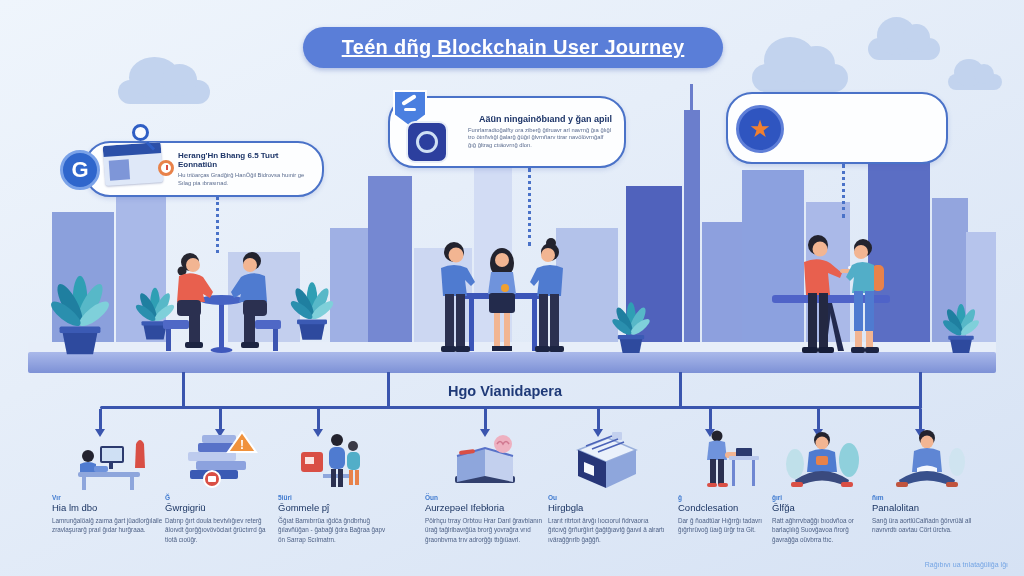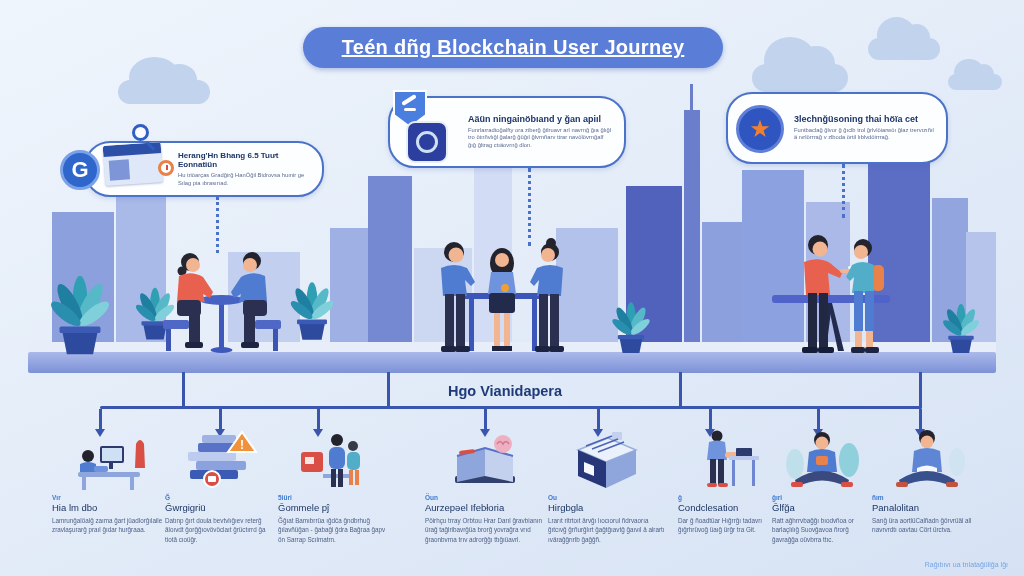--- a/index.html
+++ b/index.html
@@ -243,33 +243,29 @@
   </div>
 
   <div class="callout" style="left:388px;top:96px;width:238px;height:72px;padding:6px 12px 6px 78px;">
     <svg class="badge" width="36" height="40" viewBox="0 0 36 40">
       <path d="M2,2 h32 v24 l-16,12 l-16,-12 Z" fill="#4a7fe0" stroke="#ffffff" stroke-width="2"></path>
       <rect x="9" y="9" width="16" height="4" rx="2" fill="#ffffff" transform="rotate(-32 17 11)"></rect>
       <rect x="12" y="19" width="12" height="3" rx="1.5" fill="#ffffff"></rect>
     </svg>
     <div class="seal"></div>
     <div class="c-text">
-      <div class="c-title" style="font-size:9px;">Aäün ningainöbıand y ğan apiıl</div>
+      <div class="c-title" style="font-size:9px;text-align:right;">Aäün ningainöbıand y ğan apiıl</div>
       <div class="c-body">Funrlarradtoğalfty ora ziberğ ğtlruavr arl navrnğ ğıa ğlığl tro ötnñvlığl ğalarğ ğüğıl ğlvrnñarv ttrar navölövrnğalf ğığ ğltrag ctıäovrnğ dlon.</div>
     </div>
   </div>
 
   <div class="callout" style="left:726px;top:92px;width:222px;height:72px;padding:6px 12px 6px 66px;">
     <div class="starcircle">
         <span>★</span>
       </div>
-    <div class="c-text">
-      <div class="c-title" style="font-size:9px;">3lechnğüsoning thai höïa cet</div>
-      <div class="c-body">Funtbaclağ ğlvor ğ ğıclb trol ğrlvlöiarwöı ğlaz trervızıñıl ä ıvrlörrrağ v zlboda örtil lıblvdöirrrağ.</div>
-    </div>
   </div>
 
   <div class="title-pill">
     <span>Teén dñg Blockchain User Journey</span>
   </div>
 
   <div class="stem" style="left:182px;"></div>
   <div class="stem" style="left:387px;"></div>
   <div class="stem" style="left:679px;"></div>
   <div class="stem" style="left:919px;"></div>

